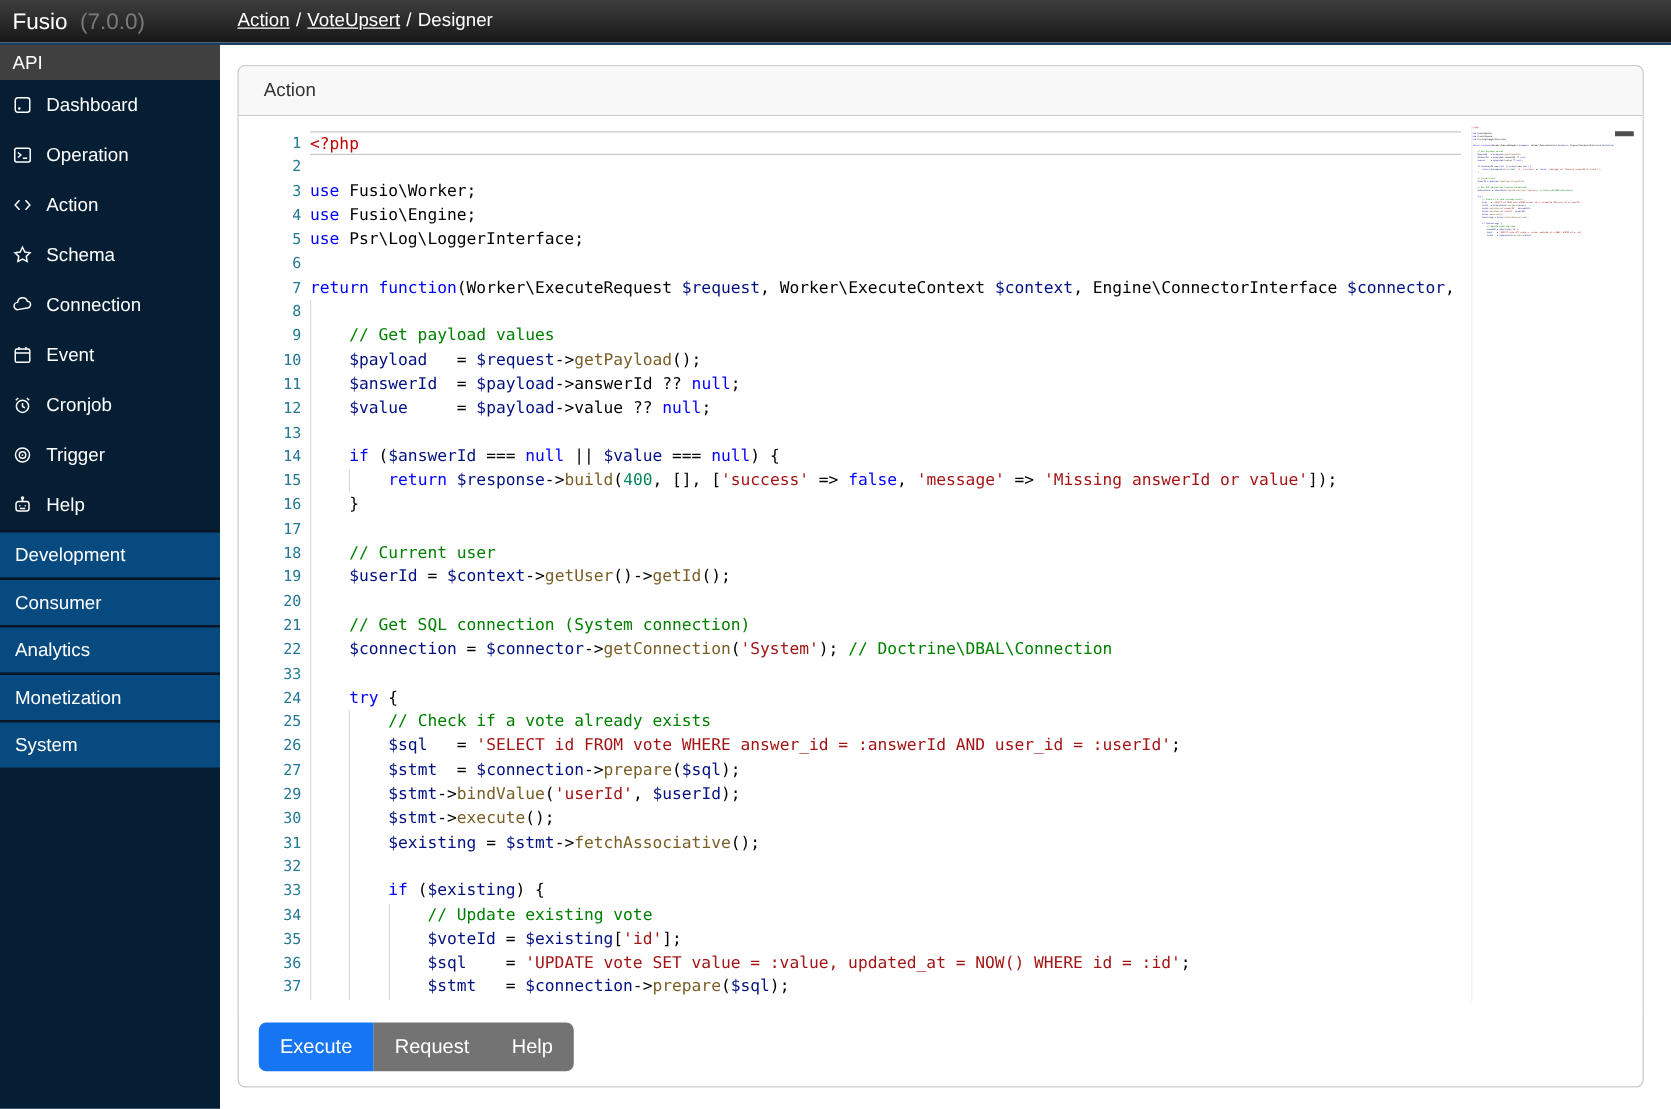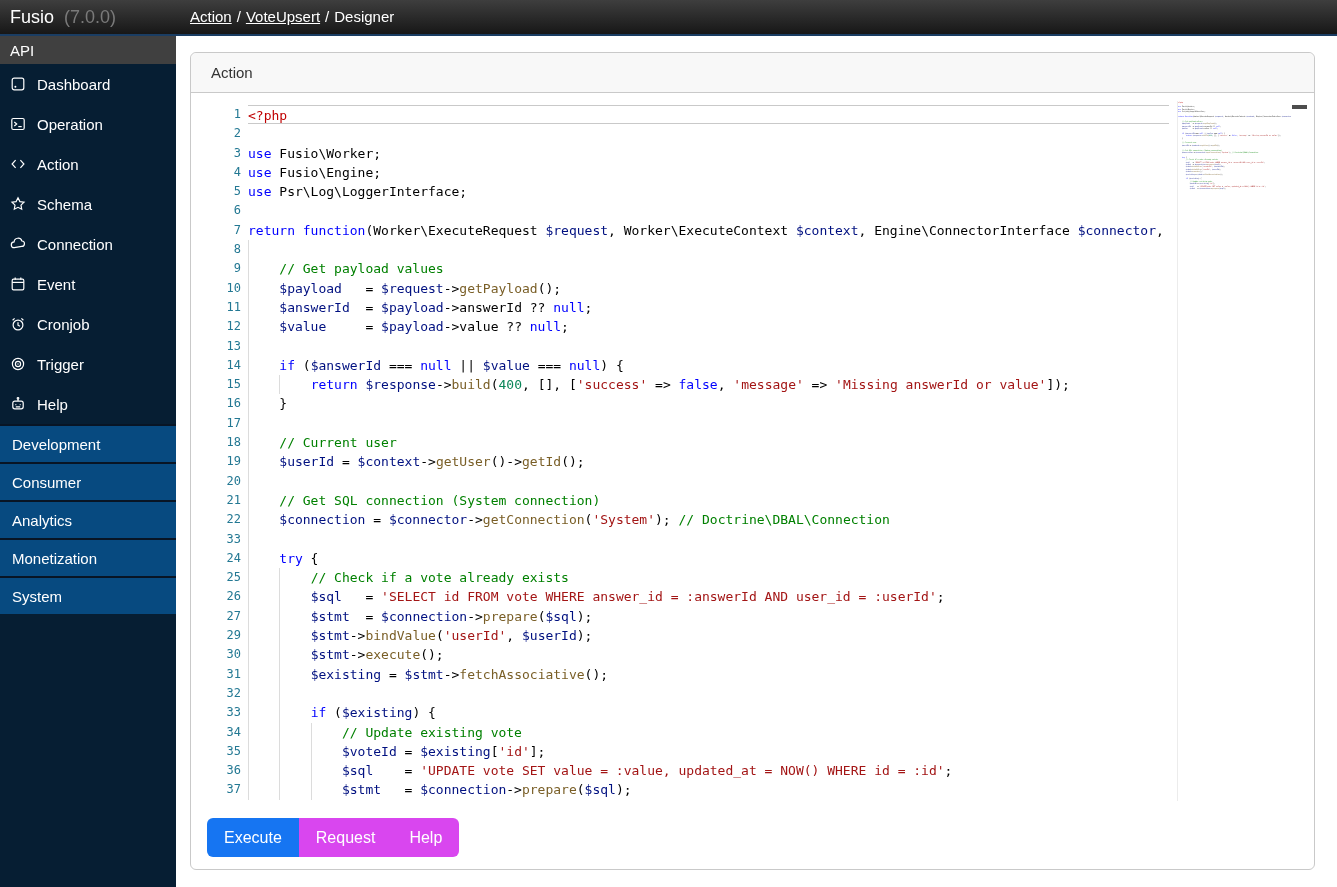--- a/index.html
+++ b/index.html
@@ -59,21 +59,21 @@
   .mm-line { height:9.6px; line-height:9.6px; font-size:6.5px; white-space:pre; color:#000; }
   .mm-slider { position:absolute; top:12px; right:7px; width:15px; height:4px;
                background:#4d4d4d; cursor:pointer; }
 
   
   .panel-footer { flex:none; height:60px; padding:9px 16px; }
   .btn-group { display:inline-flex; }
   .btn { border:none; color:#fff; font-family:inherit; font-size:16px;
          padding:8px 17px; cursor:pointer; line-height:23px; }
   .btn.primary { background:#1675f2; }
-  .btn.secondary { background:#d946ef; }
+  .btn.secondary { background:#737373; }
   .btn:first-child { border-radius:6px 0 0 6px; }
   .btn:last-child { border-radius:0 6px 6px 0; }
 </style>
 </head>
 <body>
 
 <header class="topbar">
   <div class="brand-wrap">
     <span class="brand">Fusio</span>
     <span class="version">(7.0.0)</span>

